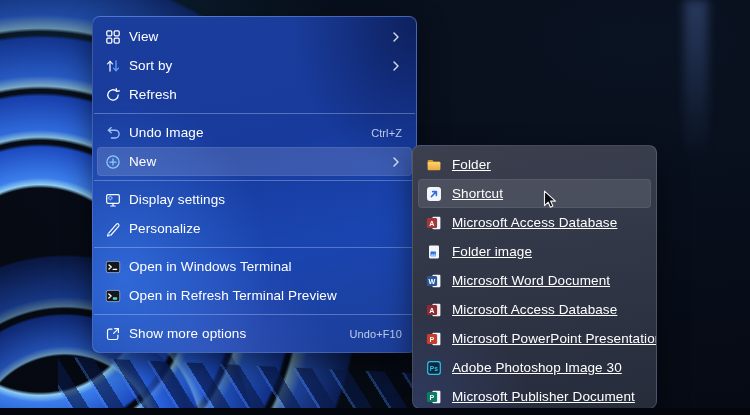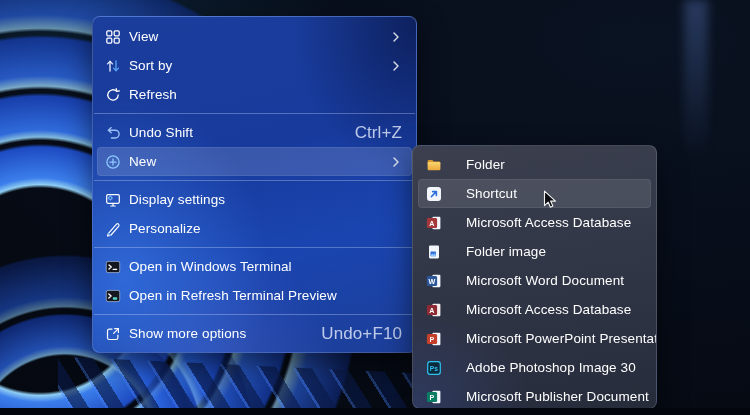--- a/index.html
+++ b/index.html
@@ -57,26 +57,26 @@
       radial-gradient(80% 60% at 0% 100%, rgba(60,95,205,.22) 0%, rgba(60,95,205,0) 60%),
       linear-gradient(172deg, #3b3f4e 0%, #333849 40%, #2c3142 75%, #272c3b 100%);
     border:1px solid rgba(255,255,255,.14);
     box-shadow:0 12px 28px rgba(0,0,0,.5);
   }
   .mrow,.srow{
     height:29px;display:flex;align-items:center;border-radius:4px;
     font-size:13.5px;letter-spacing:.1px;cursor:default;white-space:nowrap;
   }
   .mrow{margin:0 4px;padding:0 10px 0 8px;gap:8px;}
-  .srow{margin:0 5px;padding:0 8px;gap:24px;}
+  .srow{margin:0 5px;padding:0 8px;gap:10px;text-decoration:underline;}
   .mrow.highlight{background:rgba(255,255,255,.15);box-shadow:inset 0 0 0 1px rgba(255,255,255,.08);align-items:center;}
   .srow.highlight{background:rgba(255,255,255,.10);box-shadow:inset 0 0 0 1px rgba(255,255,255,.07);}
   .micon,.sicon{width:16px;height:16px;flex:0 0 16px;display:flex;align-items:center;justify-content:center;}
   .micon svg,.sicon svg{width:16px;height:16px;display:block;}
-  .mshortcut{margin-left:auto;font-size:17px;color:rgba(235,240,255,.78);}
+  .mshortcut{margin-left:auto;font-size:11px;color:rgba(235,240,255,.78);}
   .mchevron{margin-left:auto;width:12px;height:12px;display:flex;}
   .mchevron svg{width:12px;height:12px;}
   .msep{height:1px;background:rgba(215,228,255,.32);margin:4px 1px;}
   .cursor{position:absolute;left:543px;top:190px;width:14px;height:20px;z-index:60;pointer-events:none;}
 </style>
 </head>
 <body>
 
 <div class="screen">
   <div class="bloom"></div>
@@ -139,21 +139,21 @@
 
     <div class="msep"></div>
 
     <div class="mrow">
       <span class="micon">
         <svg viewBox="0 0 16 16" fill="none" stroke="#9cc0f7" stroke-width="1.35" stroke-linecap="round" stroke-linejoin="round">
           <path d="M3.4 5.2h6.8a3.9 3.9 0 0 1 0 7.8H6.4"></path>
           <path d="M6.2 2.6L3.4 5.2l2.8 2.6"></path>
         </svg>
       </span>
-      <span class="mlabel">Undo Shift</span>
+      <span class="mlabel">Undo Image</span>
       <span class="mshortcut">Ctrl+Z</span>
     </div>
 
     <div class="mrow highlight">
       <span class="micon">
         <svg viewBox="0 0 16 16" fill="none" stroke="#8ec9ff" stroke-width="1.25" stroke-linecap="round">
           <circle cx="8" cy="8" r="6.1"></circle>
             <path d="M8 4.9v6.2M4.9 8h6.2"></path>
         </svg>
       </span>

